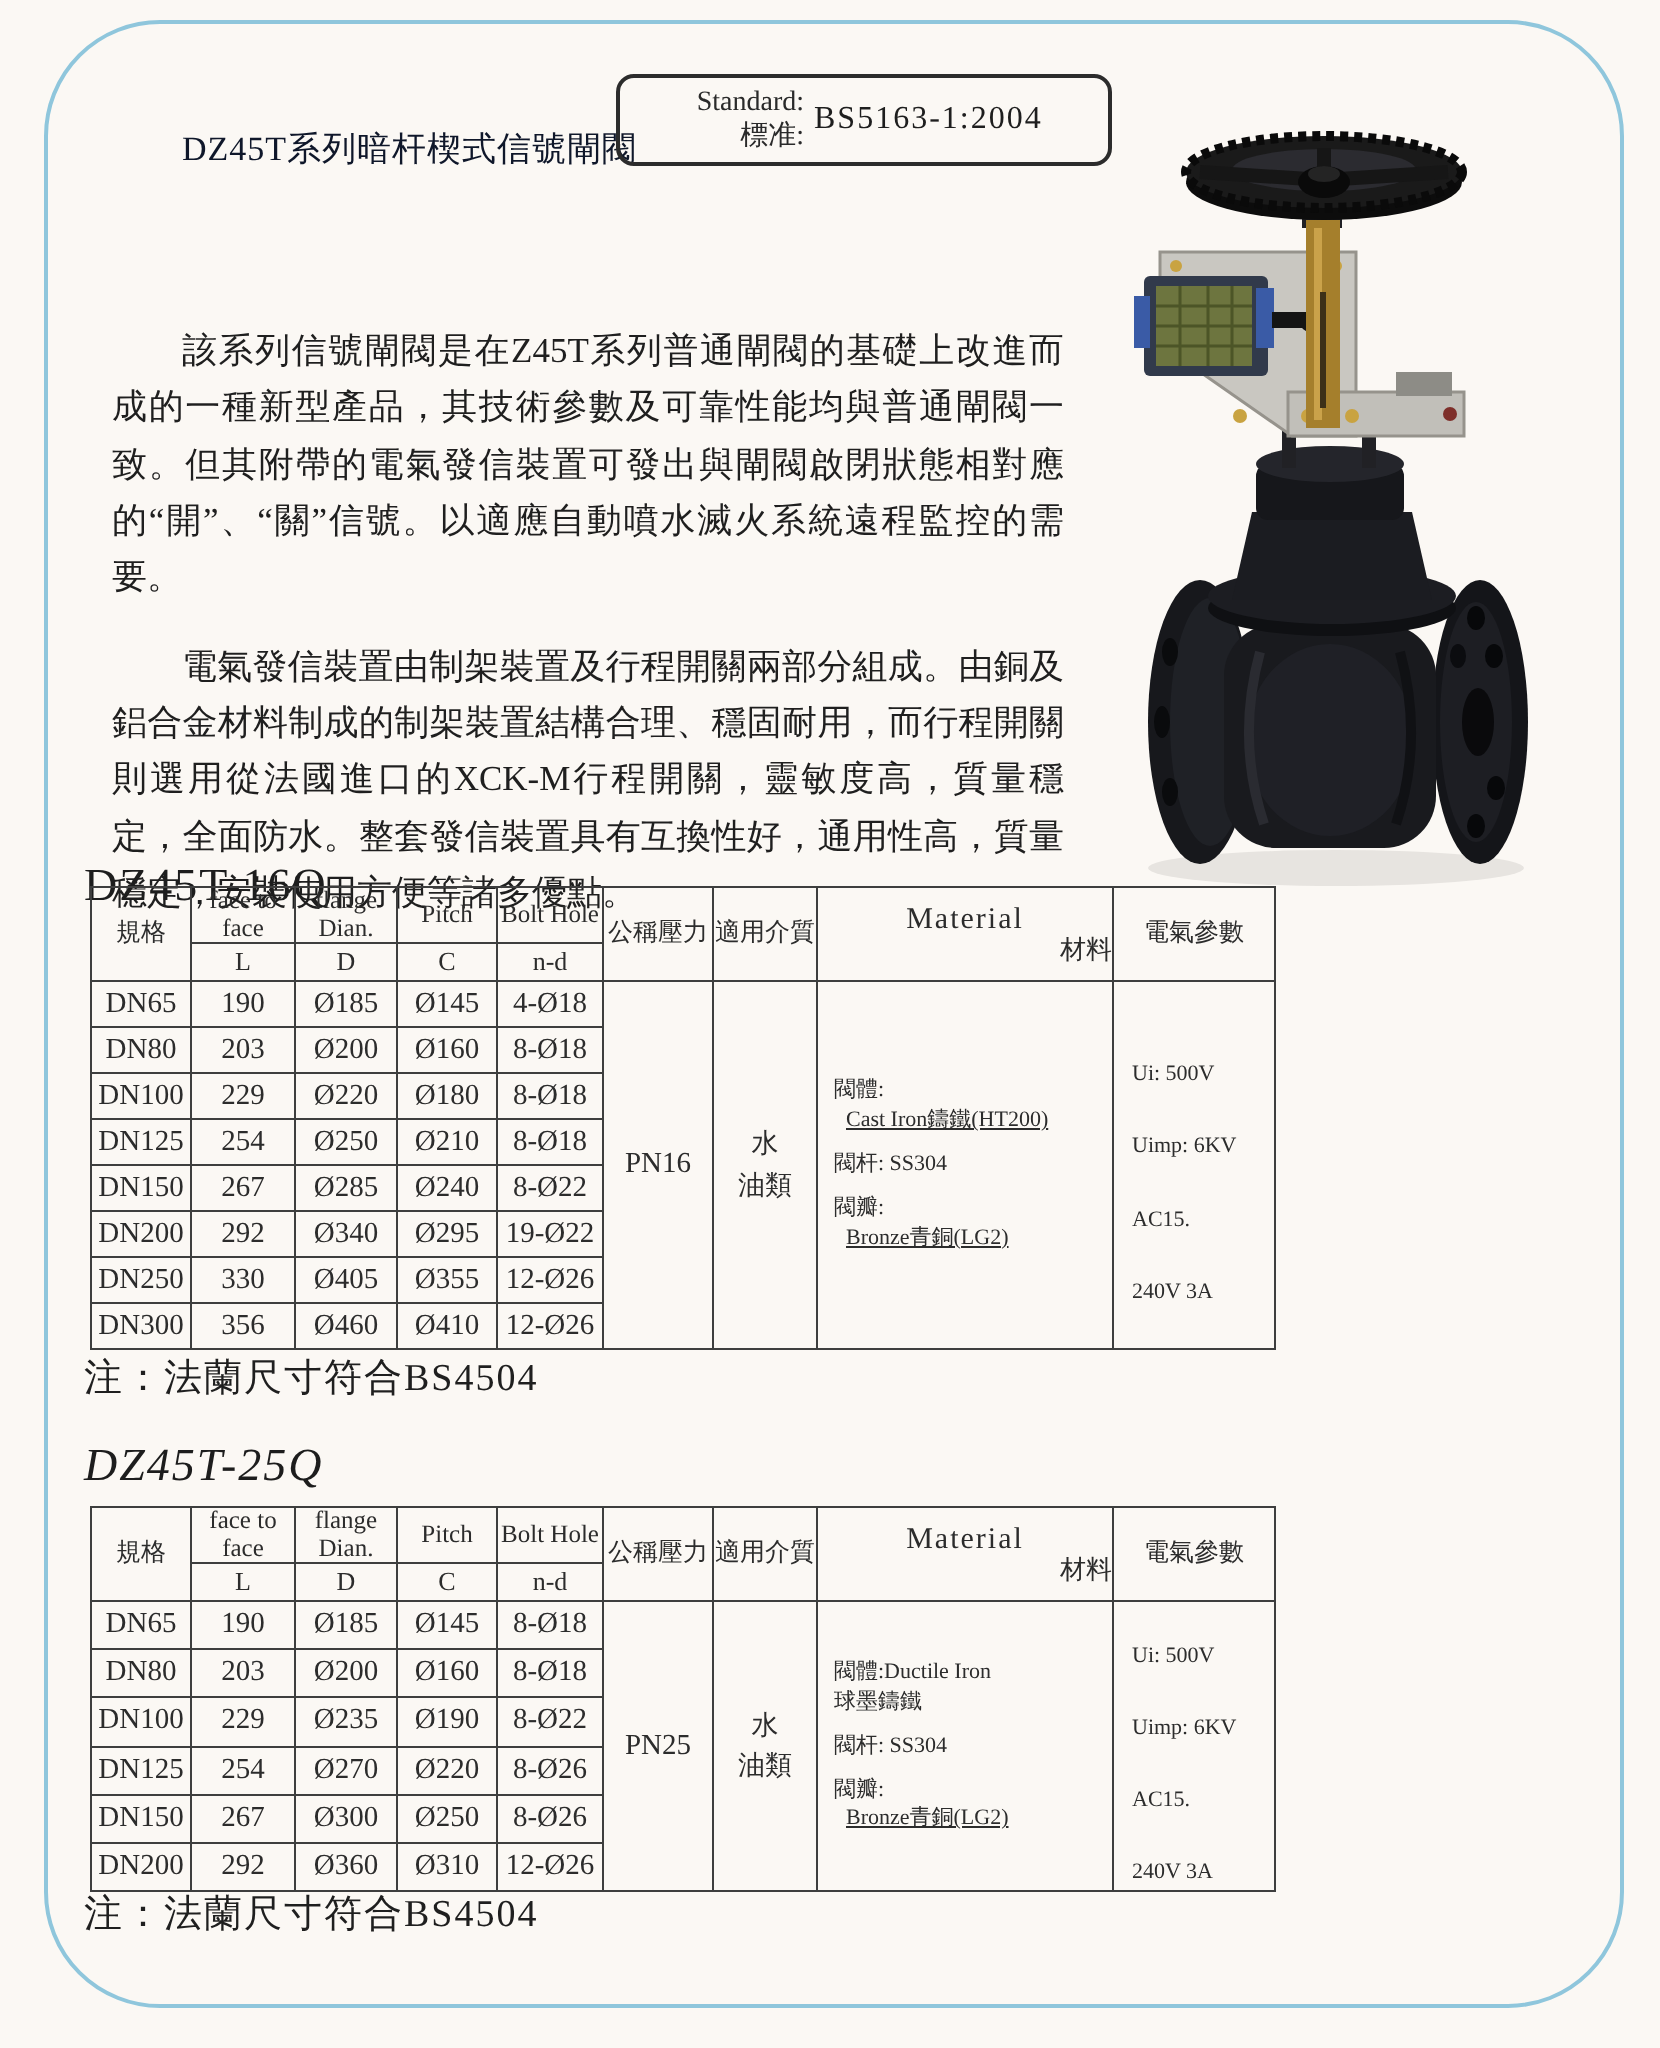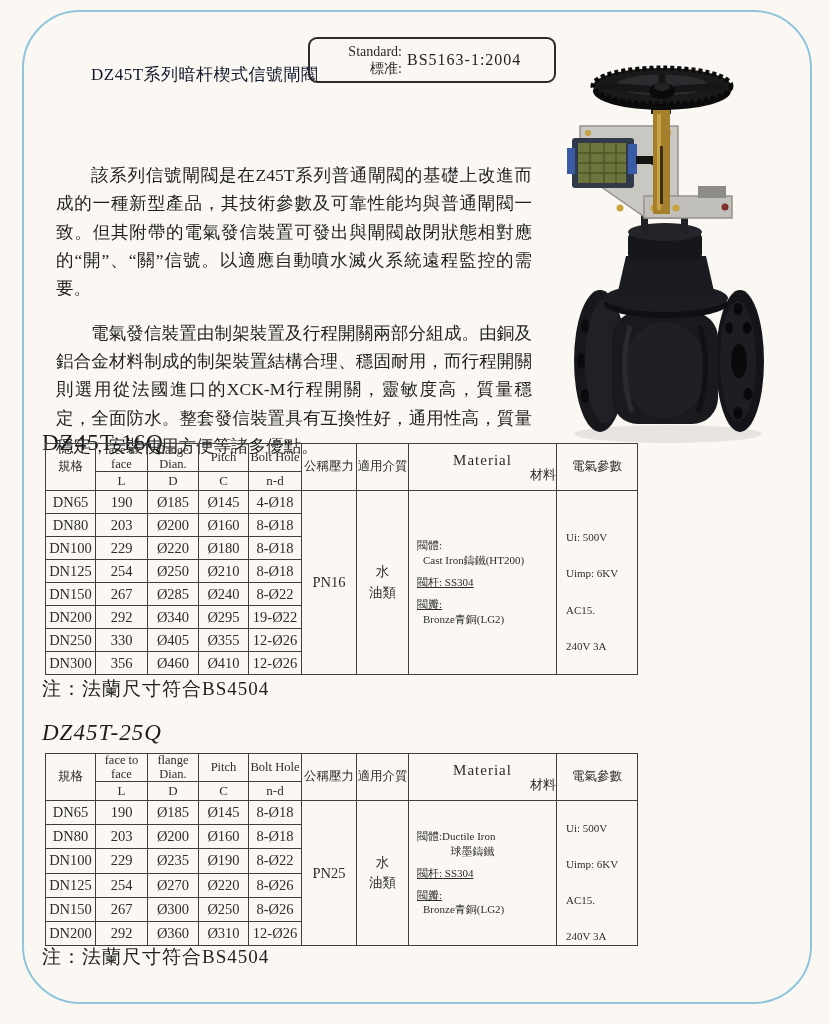--- a/index.html
+++ b/index.html
@@ -28,23 +28,23 @@
   table.spec thead tr.hr2 th{height:18px;font-size:13px;}
   table.spec th.zh{font-size:13.5px;line-height:1.2;}
   table.spec td{height:22px;font-size:14.5px;}
   .mat-en{font-size:15px;letter-spacing:1px;}
   .mat-zh{font-size:13px;text-align:right;}
   td.blockcell{vertical-align:middle;}
   .pnval{font-size:13.5px;}
   .medline{font-size:13.5px;line-height:1.5;}
   .matcell{text-align:left !important;padding:4px 4px 4px 8px !important;}
   .ml{font-size:11px;line-height:1.35;text-align:left;}
-  .ml.ind1{padding-left:6px;}
-  .ml.gap{margin-top:7px;text-decoration:underline;}
-  .ml.center{text-align:center;padding-right:24px;}
+  .ml.ind1{padding-left:6px;text-decoration:underline;}
+  .ml.gap{margin-top:7px;}
+  .ml.center{padding-right:24px;}
   .eleccell{text-align:left !important;padding-left:9px !important;}
   .el{font-size:11px;line-height:1.55;text-align:left;margin-top:19px;}
   .valve{position:absolute;left:548px;top:60px;width:272px;height:390px;}
 </style>
 </head>
 <body>
 
 <div class="page">
   <div class="sheet"></div>
 

